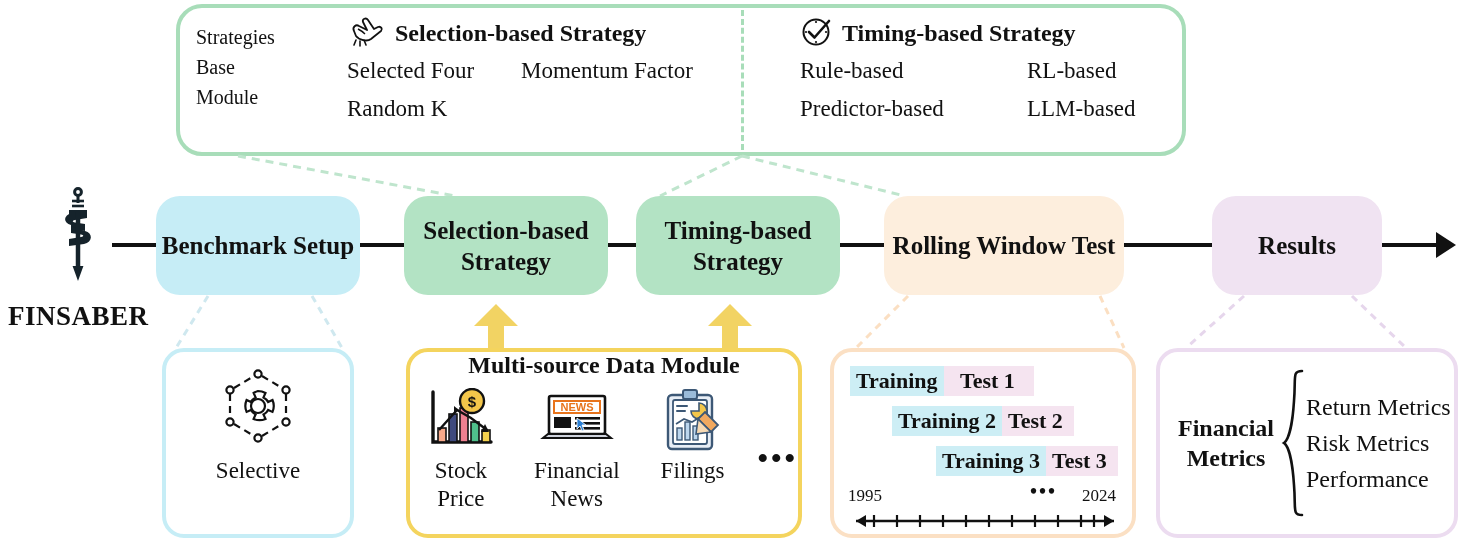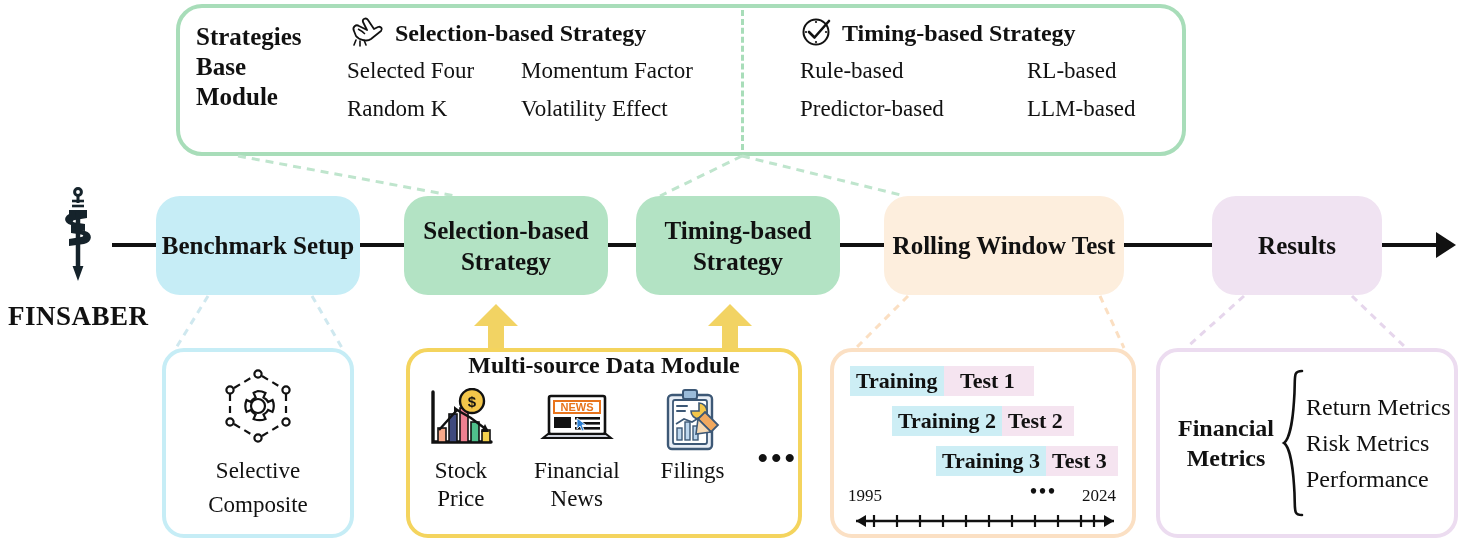--- a/index.html
+++ b/index.html
@@ -6,21 +6,21 @@
   body{width:1466px;height:538px;position:relative;overflow:hidden;
        font-family:"Liberation Serif","DejaVu Serif",serif;color:#111;}
   .abs{position:absolute;}
 
   
   #strategies-panel{left:176px;top:4px;width:1010px;height:152px;
       border:4px solid #a8ddb9;border-radius:26px;background:#fff;box-sizing:border-box;}
   #strategies-divider{left:741px;top:10px;width:0;height:140px;
       border-left:3px dashed #a8ddb9;}
   #strategies-base-module{left:196px;top:22px;width:140px;}
-  #strategies-base-module div{font-weight:bold;font-size:25px;line-height:30px;}
+  #strategies-base-module div{font-weight:normal;font-size:20px;line-height:30px;}
 
   .strat-head{display:flex;align-items:center;gap:8px;}
   .strat-title{font-weight:bold;font-size:24px;white-space:nowrap;}
   .strat-items{display:grid;grid-template-columns:auto auto;
       column-gap:22px;row-gap:4px;font-size:23px;margin-top:6px;gap:12px;}
   .strat-items span{white-space:nowrap;}
 
   #sel-strategy-group{left:347px;top:14px;width:380px;}
   #tim-strategy-group{left:800px;top:14px;width:370px;}
   #tim-strategy-group .strat-items{grid-template-columns:215px auto;}
@@ -108,21 +108,20 @@
         <path d="M11 15 C13 16 16 18 18 20" fill="none" stroke="#111" stroke-width="1.4"></path>
         <path d="M9 26 L7 31 M13 27 L13 32 M17 26 L19 31" stroke="#111" stroke-width="1.6" stroke-linecap="round"></path>
       </svg>
     </span>
     <span class="strat-title">Selection-based Strategy</span>
   </div>
   <div class="strat-items">
     <span>Selected Four</span>
     <span>Momentum Factor</span>
     <span>Random K</span>
-    <span>Volatility Effect</span>
   </div>
 </div>
 
 <div class="abs" id="tim-strategy-group">
   <div class="strat-head">
     <span>
       <svg width="34" height="34" viewBox="0 0 34 34">
         <circle cx="16" cy="18" r="12.5" fill="none" stroke="#111" stroke-width="2"></circle>
         <path d="M9 18 L14.5 23.5 L29 7" fill="none" stroke="#111" stroke-width="2.6" stroke-linecap="round" stroke-linejoin="round"></path>
         <circle cx="16" cy="8" r="1.1" fill="#111"></circle>
@@ -223,21 +222,20 @@
           <path d="M47 10 L67 22" stroke-dasharray="7 5"></path>
           <path d="M15 28 L15 52" stroke-dasharray="7 5"></path>
           <path d="M71 28 L71 52" stroke-dasharray="7 5"></path>
           <path d="M19 58 L39 70" stroke-dasharray="7 5"></path>
           <path d="M47 70 L67 58" stroke-dasharray="7 5"></path>
         </g>
       </svg>
     </span>
     <div id="selective-composite-labels">
       <div>Selective</div>
-      <div>Composite</div>
     </div>
   </div>
 </div>
 
 <div class="abs sub-panel" id="panel-multi-source">
   <div id="multi-source-title">Multi-source Data Module</div>
   <div id="multi-source-items">
 
     <div class="ms-item">
       <div class="ms-icon">

